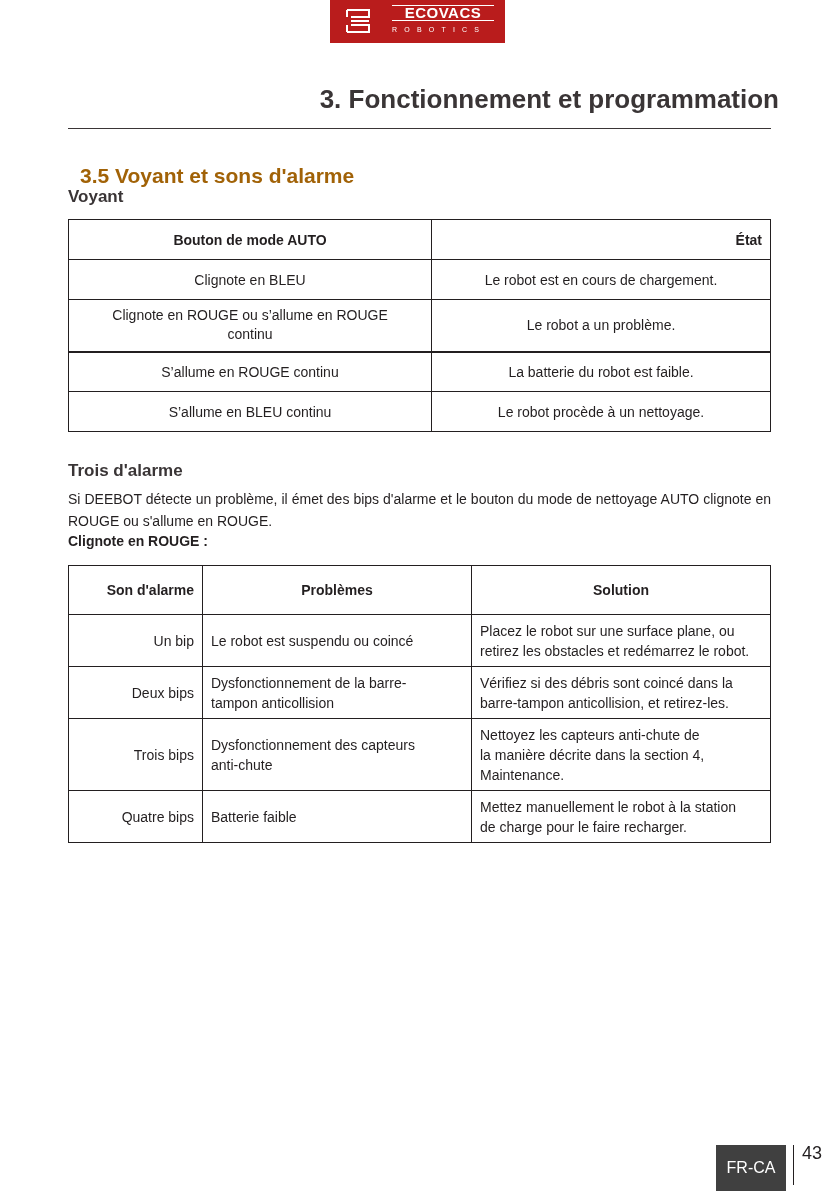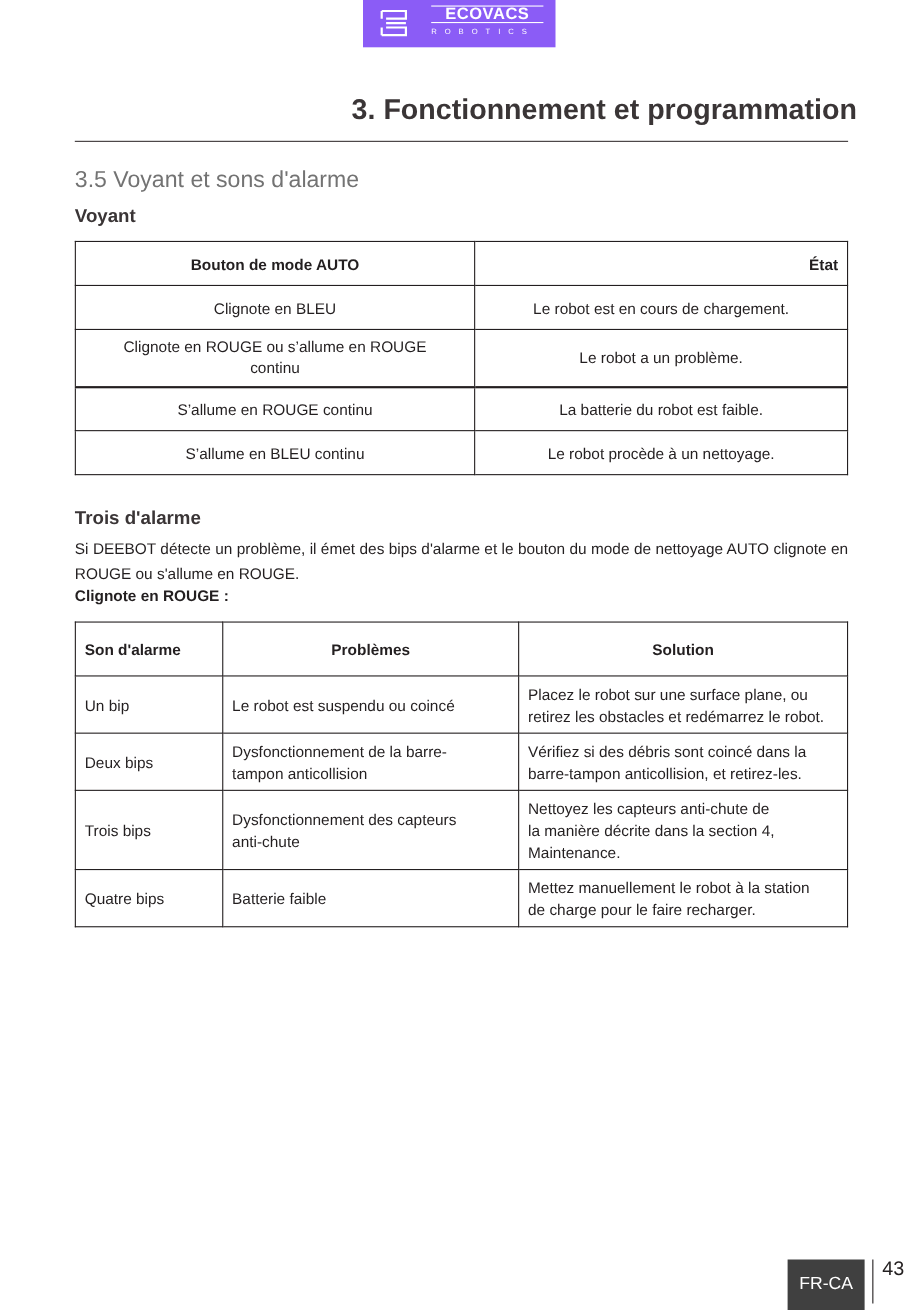--- a/index.html
+++ b/index.html
@@ -1,45 +1,45 @@
 <!DOCTYPE html>
 <html><head>
 <meta charset="utf-8">
 <style>
   html, body { margin: 0; padding: 0; background: #ffffff; }
   body { width: 839px; height: 1191px; position: relative; overflow: hidden; font-family: "Liberation Sans", sans-serif; color: #231f20; }
 
-  .logo { position: absolute; left: 330px; top: 0; width: 175px; height: 43px; background: #8b5cf6; display: flex; align-items: center; }
+  .logo { position: absolute; left: 330px; top: 0; width: 175px; height: 43px; background: #b91c1c; display: flex; align-items: center; }
   .logo-mark { position: absolute; left: 15px; top: 8px; width: 26px; height: 26px; }
   .logo-word { position: absolute; left: 62px; top: 5px; width: 102px; height: 14px; color: #ffffff; font-size: 15px; font-weight: bold; letter-spacing: 0.5px; line-height: 14px; border-top: 1.5px solid #fff; border-bottom: 1.5px solid #fff; text-align: center; }
   .logo-sub { position: absolute; left: 62px; top: 26px; width: 104px; color: #ffffff; font-size: 7px; letter-spacing: 7.2px; line-height: 8px; }
 
   .chapter-title { position: absolute; right: 60px; top: 84px; font-size: 26px; font-weight: bold; color: #3a3536; margin: 0; white-space: nowrap; }
   .chapter-rule { position: absolute; left: 68px; top: 128px; width: 703px; height: 0; border-top: 1px solid #3a3536; }
 
-  .section-title { position: absolute; left: 68px; top: 152px; font-size: 21px; font-weight: normal; color: #737373; margin: 0; }
+  .section-title { position: absolute; left: 68px; top: 152px; font-size: 21px; font-weight: bold; color: #a16207; margin: 12px; }
   .sub-title { position: absolute; left: 68px; top: 187px; font-size: 17px; font-weight: bold; color: #3a3536; margin: 0; }
 
   table { border-collapse: collapse; position: absolute; font-size: 14px; color: #231f20; }
   td, th { border: 1px solid #231f20; padding: 0 8px; }
   th { font-weight: bold; text-align: center; }
 
   .t1 { left: 68px; top: 219px; width: 703px; }
   .t1 .c1 { width: 302px; text-align: center; }
   .t1 .c2 { text-align: center; }
   .t1 tr { height: 40px; }
   .t1 tr.tall { height: 52px; }
   .t1 tr.thick-bottom td { border-bottom: 2px solid #231f20; }
 
   .sons-title { position: absolute; left: 68px; top: 461px; font-size: 17px; font-weight: bold; color: #3a3536; margin: 0; }
   .para { position: absolute; left: 68px; top: 488px; width: 703px; font-size: 14px; line-height: 22px; text-align: justify; text-align-last: left; margin: 0; color: #231f20; }
   .clignote { position: absolute; left: 68px; top: 533px; font-size: 14px; font-weight: bold; margin: 0; }
 
   .t2 { left: 68px; top: 565px; width: 703px; }
-  .t2 .c1 { width: 117px; text-align: left; }
+  .t2 .c1 { width: 117px; text-align: right; }
   .t2 .c2 { width: 220px; text-align: left; }
   .t2 .c3 { text-align: left; }
   .t2 tr.head { height: 49px; }
   .t2 tr.r2 { height: 52px; }
   .t2 tr.r3 { height: 72px; }
   .t2 td { line-height: 20px; }
 
   .page-footer-label { position: absolute; left: 716px; top: 1145px; width: 70px; height: 46px; background: #404040; color: #ffffff; font-size: 16px; display: flex; align-items: center; justify-content: center; }
   .page-footer-rule { position: absolute; left: 793px; top: 1145px; width: 0; height: 40px; border-left: 1px solid #231f20; }
   .page-number { position: absolute; left: 802px; top: 1143px; font-size: 18px; color: #231f20; }

